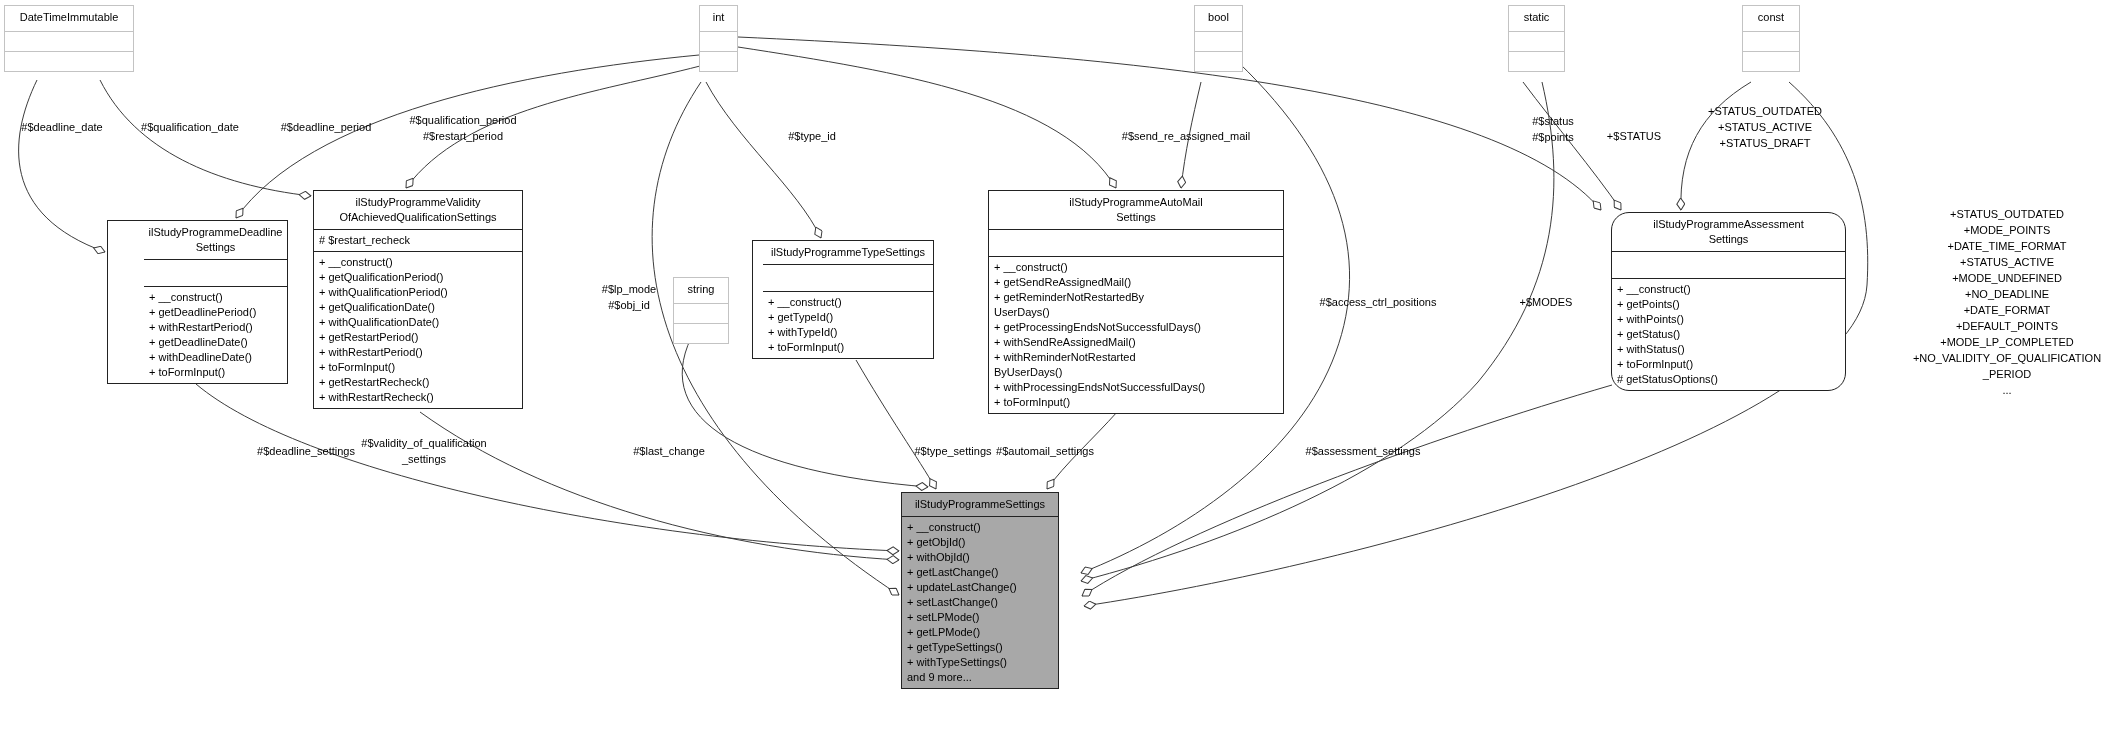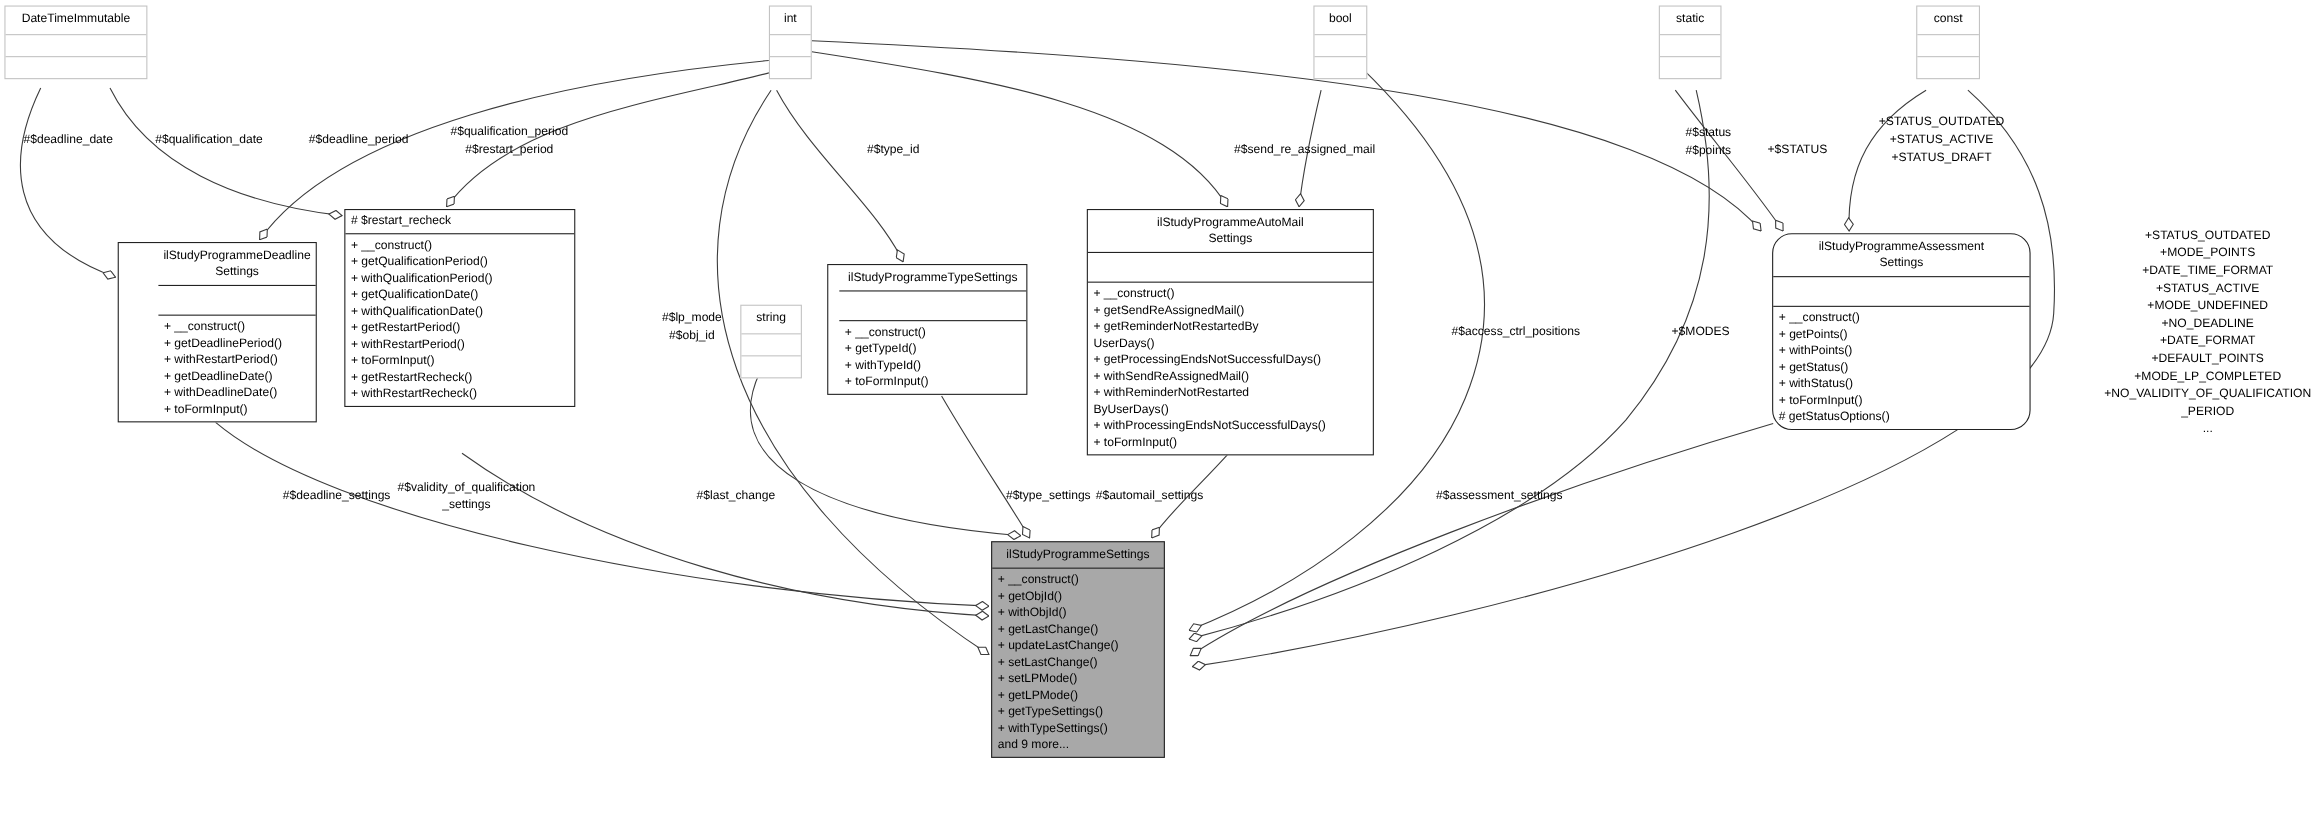--- a/index.html
+++ b/index.html
@@ -106,20 +106,24 @@
       <div class="sec methods">
         <div>+ __construct()</div>
         <div>+ getDeadlinePeriod()</div>
         <div>+ withRestartPeriod()</div>
         <div>+ getDeadlineDate()</div>
         <div>+ withDeadlineDate()</div>
         <div>+ toFormInput()</div>
       </div>
     </div>
     <div class="uml-box class" style="left: 313px; top: 190px; width: 210px;">
+      <div class="sec title">
+        <div>ilStudyProgrammeValidity</div>
+        <div>OfAchievedQualificationSettings</div>
+      </div>
       <div class="sec attrs">
         <div># $restart_recheck</div>
       </div>
       <div class="sec methods">
         <div>+ __construct()</div>
         <div>+ getQualificationPeriod()</div>
         <div>+ withQualificationPeriod()</div>
         <div>+ getQualificationDate()</div>
         <div>+ withQualificationDate()</div>
         <div>+ getRestartPeriod()</div>
@@ -134,21 +138,21 @@
         <div>ilStudyProgrammeTypeSettings</div>
       </div>
       <div class="sec attrs empty"></div>
       <div class="sec methods">
         <div>+ __construct()</div>
         <div>+ getTypeId()</div>
         <div>+ withTypeId()</div>
         <div>+ toFormInput()</div>
       </div>
     </div>
-    <div class="uml-box class" style="left: 988px; top: 190px; width: 261px;">
+    <div class="uml-box class" style="left: 988px; top: 190px; width: 296px;">
       <div class="sec title">
         <div>ilStudyProgrammeAutoMail</div>
         <div>Settings</div>
       </div>
       <div class="sec attrs empty"></div>
       <div class="sec methods">
         <div>+ __construct()</div>
         <div>+ getSendReAssignedMail()</div>
         <div>+ getReminderNotRestartedBy</div>
         <div>UserDays()</div>

